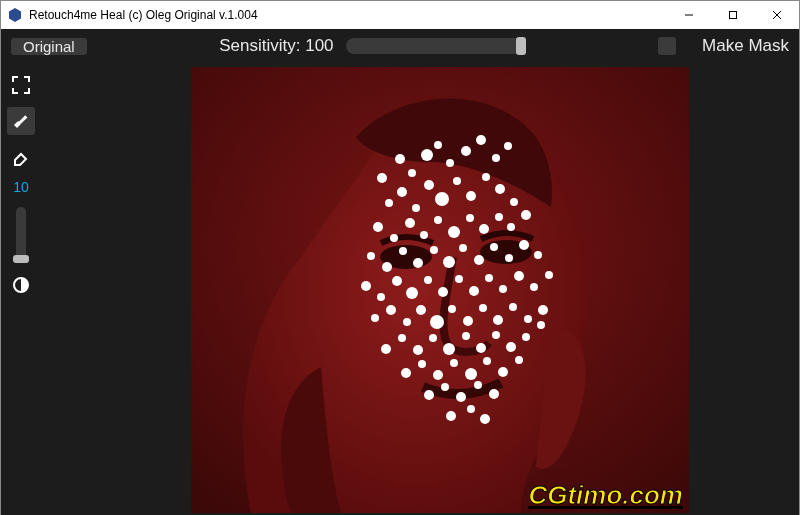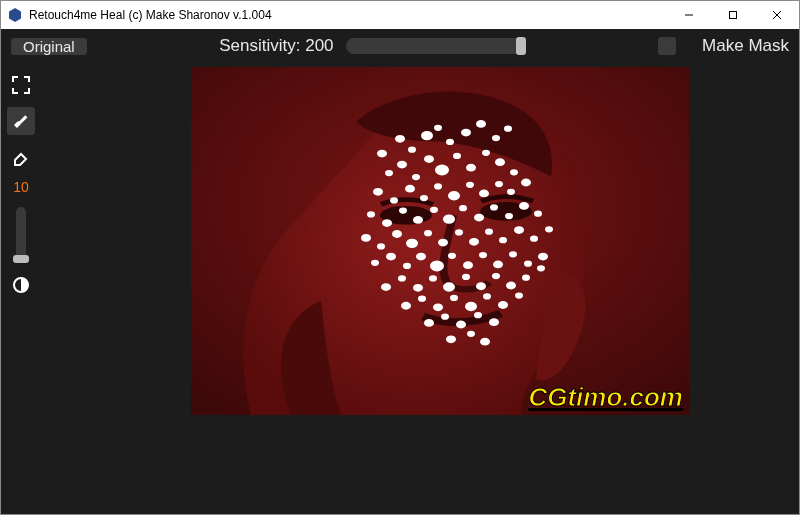--- a/index.html
+++ b/index.html
@@ -21,41 +21,41 @@
   .slider { position: relative; width: 180px; height: 16px; background: #3a3a3a; border-radius: 8px; }
   .slider .thumb { position: absolute; top: -1px; width: 10px; height: 18px; background: #bdbdbd; border-radius: 3px; }
   .chk { width: 18px; height: 18px; background: #3b3b3b; border-radius: 3px; }
   .chk-label { font-size: 17px; margin-left: 16px; }
   
   .mainrow { flex: 1; display: flex; }
   .sidebar { width: 40px; display: flex; flex-direction: column; align-items: center; padding-top: 8px; gap: 8px; }
   .tool { width: 28px; height: 28px; display: flex; align-items: center; justify-content: center; border-radius: 3px; color: #fff; cursor:pointer;}
   .tool.active { background: #3b3b3b; }
   .tool svg { width: 18px; height: 18px; }
-  .brush-size { font-size: 14px; color: #f97316; }
+  .brush-size { font-size: 14px; color: #0ea5e9; }
   .vslider { width: 10px; height: 56px; background: #3a3a3a; border-radius: 5px; position: relative; margin-top:4px;}
   .vslider .vthumb { position: absolute; bottom: 0px; left: -3px; width: 16px; height: 8px; background: #bdbdbd; border-radius: 3px; }
   .canvas-wrap { flex: 1; display: flex; align-items: flex-start; justify-content: center; padding: 4px 40px 4px 80px; }
-  .canvas { position: relative; width: 498px; height: 348px; background: #be185d; overflow: hidden; }
+  .canvas { position: relative; width: 498px; height: 446px; background: #be185d; overflow: hidden; }
   .face-svg { position: absolute; inset: 0; width: 100%; height: 100%; }
   .dots-svg { position: absolute; inset: 0; width: 100%; height: 100%; }
   .watermark { position: absolute; right: 6px; bottom: 2px; font-family: "Arial Black", Arial, sans-serif; font-weight: 900; font-size: 26px; font-style: italic; color: #ffe600; -webkit-text-stroke: 1px #000; text-decoration: underline; text-decoration-thickness: 3px; }
 </style>
 </head>
 <body>
 
 <div class="window">
 
   <div class="titlebar">
     <span class="icon">
       <svg viewBox="0 0 16 16">
           <polygon points="8,1 14,4.5 14,11.5 8,15 2,11.5 2,4.5" fill="#2b4b8f"></polygon>
         </svg>
     </span>
-    <span class="title">Retouch4me Heal (c) Make Sharonov v.1.004</span>
+    <span class="title">Retouch4me Heal (c) Oleg Original v.1.004</span>
     <div class="winbtn">
       <svg viewBox="0 0 10 10">
           <line x1="1" y1="5" x2="9" y2="5" stroke="#000" stroke-width="1"></line>
         </svg>
     </div>
     <div class="winbtn">
       <svg viewBox="0 0 10 10">
           <rect x="1.5" y="1.5" width="7" height="7" fill="none" stroke="#000" stroke-width="1"></rect>
         </svg>
     </div>
@@ -66,21 +66,21 @@
         </svg>
     </div>
   </div>
 
   <div class="app">
 
     <div class="topbar">
       <div class="btn">Original</div>
       <div class="spacer"></div>
       <div class="sens-wrap">
-        <span class="sens-label">Sensitivity: 200</span>
+        <span class="sens-label">Sensitivity: 100</span>
         <div class="slider">
           <div class="thumb" id="sens-thumb" style="left: 170px;"></div>
         </div>
       </div>
       <div class="spacer"></div>
       <div class="chk"></div>
       <span class="chk-label">Make Mask</span>
     </div>
 
     <div class="mainrow">

